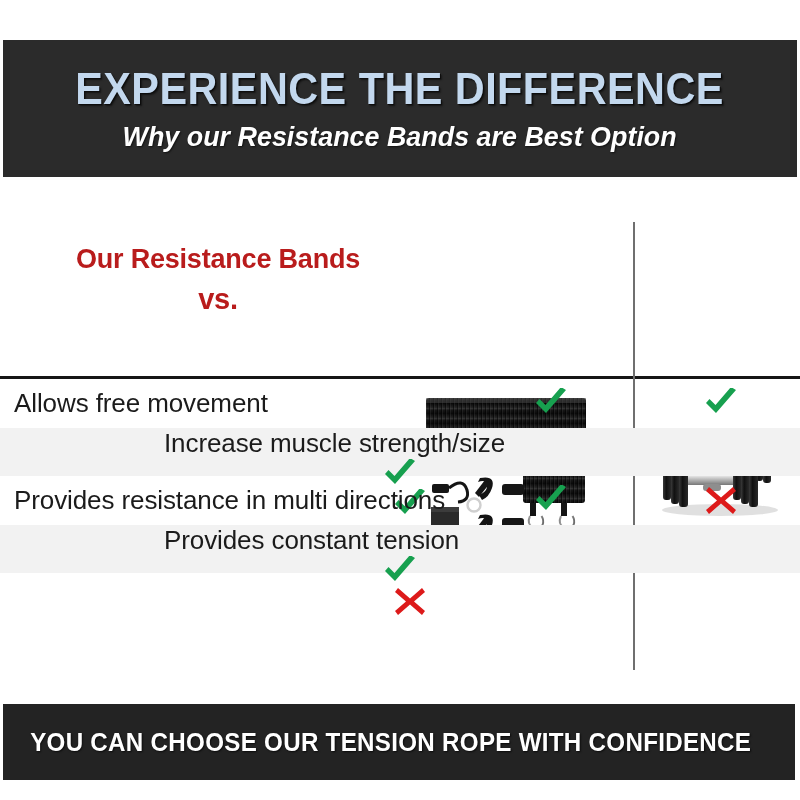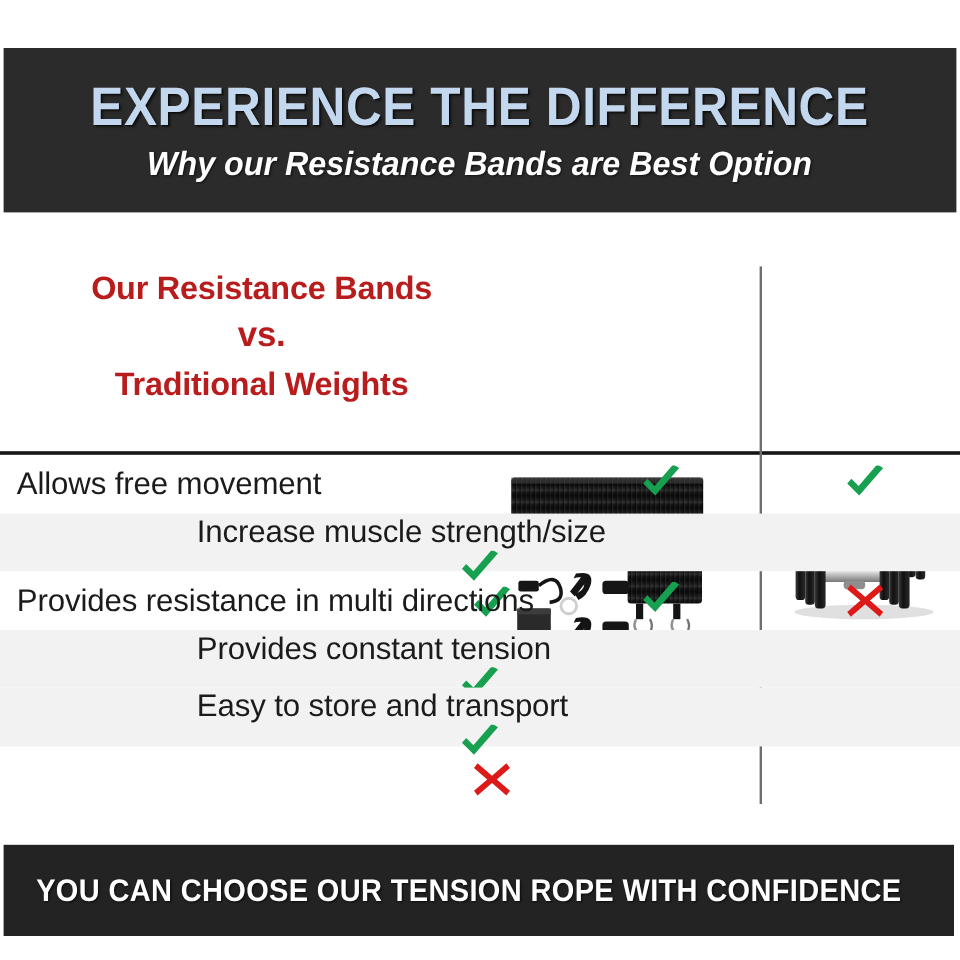--- a/index.html
+++ b/index.html
@@ -110,21 +110,20 @@
 
   <div class="top-banner">
     <div class="top-title">EXPERIENCE THE DIFFERENCE</div>
     <div class="top-subtitle">Why our  Resistance Bands are Best Option</div>
   </div>
 
   <div class="compare-head">
     <div class="vs-block">
       <div class="vs-line">Our Resistance Bands</div>
       <div class="vs-line small">vs.</div>
-      <div class="vs-line">Traditional Weights</div>
     </div>
 
     <div class="bands-art">
       <svg width="205" height="160" viewBox="0 0 205 160" xmlns="http://www.w3.org/2000/svg">
         <defs>
           <linearGradient id="tubeg" x1="0" y1="0" x2="0" y2="1">
             <stop offset="0%" stop-color="#3a3a3a"></stop>
             <stop offset="22%" stop-color="#151515"></stop>
             <stop offset="55%" stop-color="#0a0a0a"></stop>
             <stop offset="100%" stop-color="#262626"></stop>
@@ -297,33 +296,20 @@
           </svg>
       </div>
       <div class="cell-mark col-b">
         <svg class="mark-svg" width="32" height="30" viewBox="0 0 32 30">
             <path d="M4 2 L16 12.5 L28 2 L31 6 L20 15.5 L31 25 L28 29 L16 18.5 L4 29 L1 25 L12 15.5 L1 6 Z" fill="#dd1a1a"></path>
           </svg>
       </div>
     </div>
 
 
-    <div class="row alt">
-      <div class="row-label">Easy to store and transport</div>
-      <div class="cell-mark">
-        <svg class="mark-svg" width="34" height="30" viewBox="0 0 34 30">
-            <path d="M2 15 L12 25 L32 2 L27 -1 L11.5 17 L5.5 11 Z" fill="#17a04f"></path>
-          </svg>
-      </div>
-      <div class="cell-mark col-b">
-        <svg class="mark-svg" width="32" height="30" viewBox="0 0 32 30">
-            <path d="M4 2 L16 12.5 L28 2 L31 6 L20 15.5 L31 25 L28 29 L16 18.5 L4 29 L1 25 L12 15.5 L1 6 Z" fill="#dd1a1a"></path>
-          </svg>
-      </div>
-    </div>
 
   </div>
 
   <div class="bottom-banner">
     <div class="bottom-text">YOU CAN CHOOSE OUR TENSION ROPE WITH CONFIDENCE</div>
   </div>
 
 </div>
 
 </body></html>

